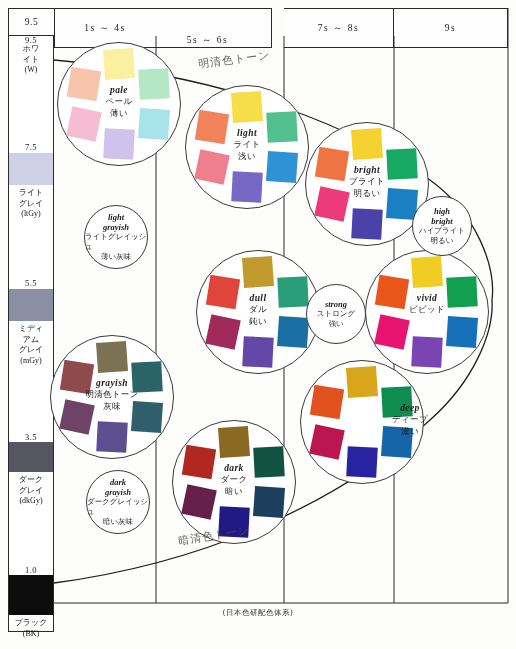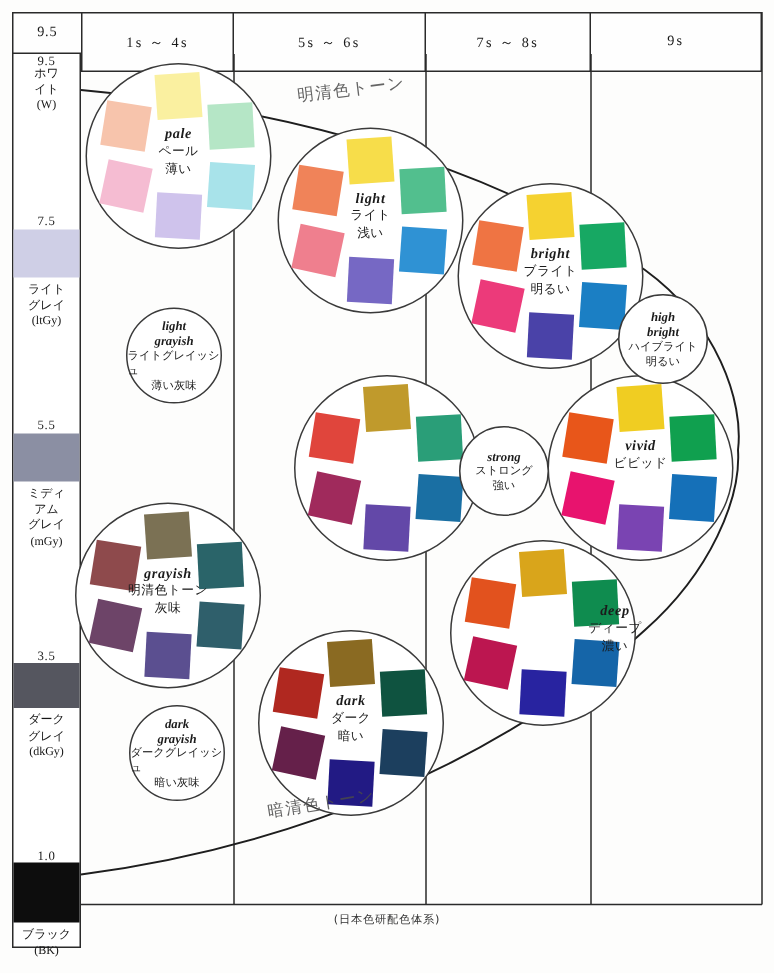--- a/index.html
+++ b/index.html
@@ -71,21 +71,21 @@
 <div id="page">
 
   <div class="corner">
     <span>9.5</span>
   </div>
 
   <div id="header-cols">
       <div class="hdr first" style="left: 54px; width: 102px;">
         <span>1s  ～  4s</span>
       </div>
-      <div class="hdr" style="left: 156px; width: 128px;">
+      <div class="hdr" style="left: 144px; width: 128px; align-items: flex-end;">
         <span>5s  ～  6s</span>
       </div>
       <div class="hdr" style="left: 284px; width: 110px;">
         <span>7s  ～  8s</span>
       </div>
       <div class="hdr" style="left: 394px; width: 114px;">
         <span>9s</span>
       </div>
     </div>
 
@@ -190,20 +190,25 @@
           <span class="kt">ビビッド</span>
         </div>
       </div>
       <div class="wheel" style="left: 196px; top: 250px; width: 122px; height: 122px;">
         <div class="sw" style="width: 30px; height: 30px; left: 46px; top: 6.045px; background: rgb(192, 154, 44); transform: rotate(-4deg);"></div>
         <div class="sw" style="width: 30px; height: 30px; left: 80.602px; top: 26.0225px; background: rgb(42, 158, 120); transform: rotate(-3deg);"></div>
         <div class="sw" style="width: 30px; height: 30px; left: 80.602px; top: 65.9775px; background: rgb(26, 111, 163); transform: rotate(4deg);"></div>
         <div class="sw" style="width: 30px; height: 30px; left: 46px; top: 85.955px; background: rgb(99, 72, 168); transform: rotate(3deg);"></div>
         <div class="sw" style="width: 30px; height: 30px; left: 11.398px; top: 65.9775px; background: rgb(160, 42, 92); transform: rotate(12deg);"></div>
         <div class="sw" style="width: 30px; height: 30px; left: 11.398px; top: 26.0225px; background: rgb(224, 69, 60); transform: rotate(9deg);"></div>
+        <div class="ctr" style="top: 42px;">
+          <span class="en">dull</span>
+          <span class="kt">ダル</span>
+          <span class="jp">鈍い</span>
+        </div>
       </div>
       <div class="wheel" style="left: 300px; top: 360px; width: 122px; height: 122px;">
         <div class="sw" style="width: 30px; height: 30px; left: 46px; top: 6.045px; background: rgb(217, 165, 27); transform: rotate(-4deg);"></div>
         <div class="sw" style="width: 30px; height: 30px; left: 80.602px; top: 26.0225px; background: rgb(15, 140, 79); transform: rotate(-3deg);"></div>
         <div class="sw" style="width: 30px; height: 30px; left: 80.602px; top: 65.9775px; background: rgb(21, 101, 168); transform: rotate(4deg);"></div>
         <div class="sw" style="width: 30px; height: 30px; left: 46px; top: 85.955px; background: rgb(40, 35, 160); transform: rotate(3deg);"></div>
         <div class="sw" style="width: 30px; height: 30px; left: 11.398px; top: 65.9775px; background: rgb(188, 22, 80); transform: rotate(12deg);"></div>
         <div class="sw" style="width: 30px; height: 30px; left: 11.398px; top: 26.0225px; background: rgb(226, 82, 30); transform: rotate(9deg);"></div>
         <div class="ctr" style="top: 42px; padding-left: 48px;">
           <span class="en">deep</span>

